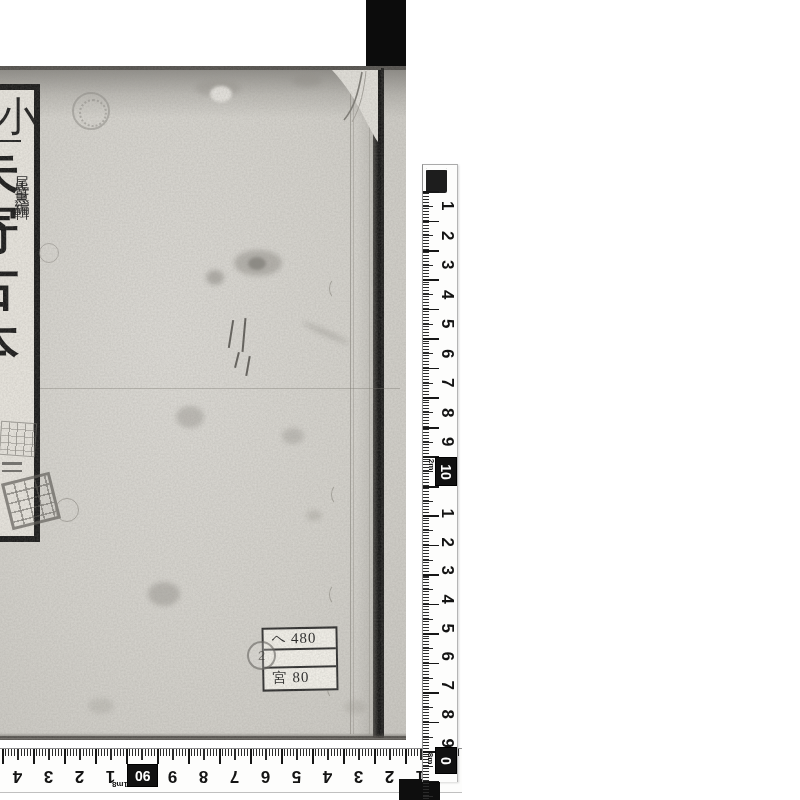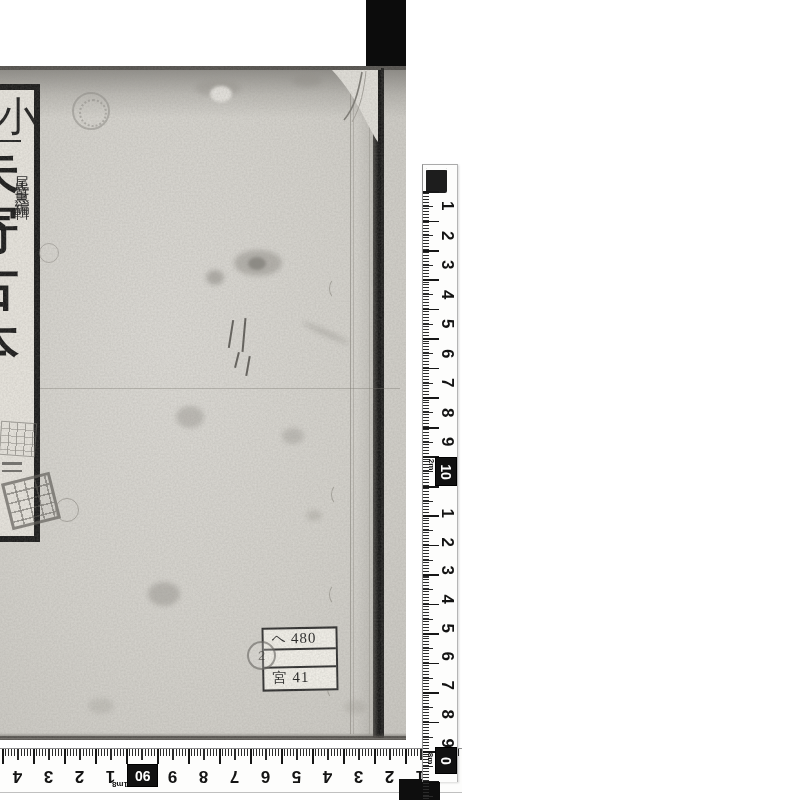--- a/index.html
+++ b/index.html
@@ -211,21 +211,21 @@
   <div id="call-label" class="abs">
     <div id="call-row1" class="row">
       <span>ヘ</span>
       <span class="val">480</span>
     </div>
     <div id="call-row2" class="row">
       <span></span>
     </div>
     <div id="call-row3" class="row">
       <span>宮</span>
-      <span class="val">41</span>
+      <span class="val">80</span>
     </div>
   </div>
   <div id="stamp-circle2" class="abs">2</div>
 
   <svg id="noise-svg" class="abs" width="436" height="674">
     <filter id="grain">
       <feTurbulence type="fractalNoise" baseFrequency="0.55" numOctaves="2" seed="7" stitchTiles="stitch"></feTurbulence>
       <feColorMatrix type="matrix" values="0 0 0 0 0.28  0 0 0 0 0.27  0 0 0 0 0.25  0 0 0 0.55 0"></feColorMatrix>
     </filter>
     <rect x="0" y="0" width="436" height="674" filter="url(#grain)" opacity="0.5"></rect>

